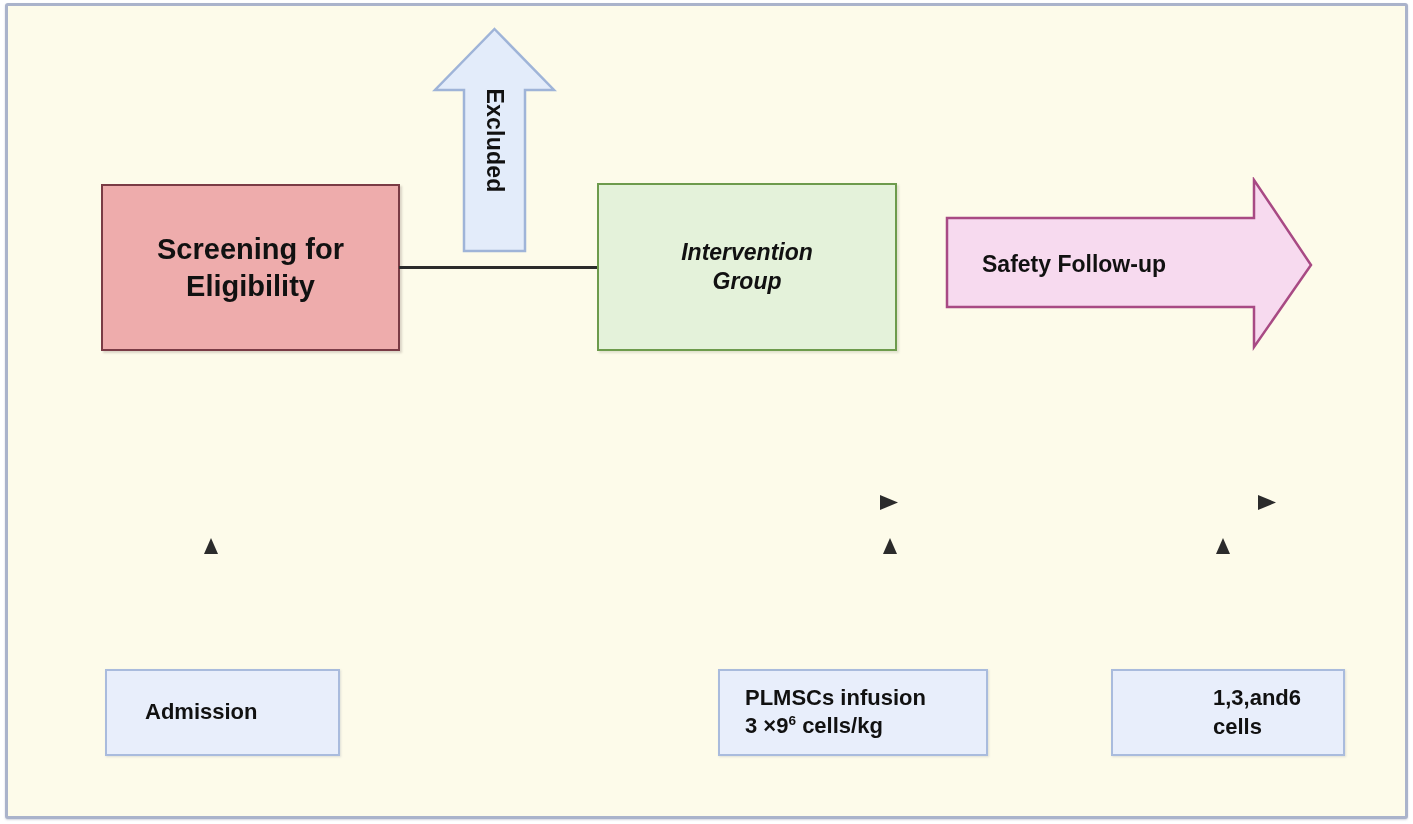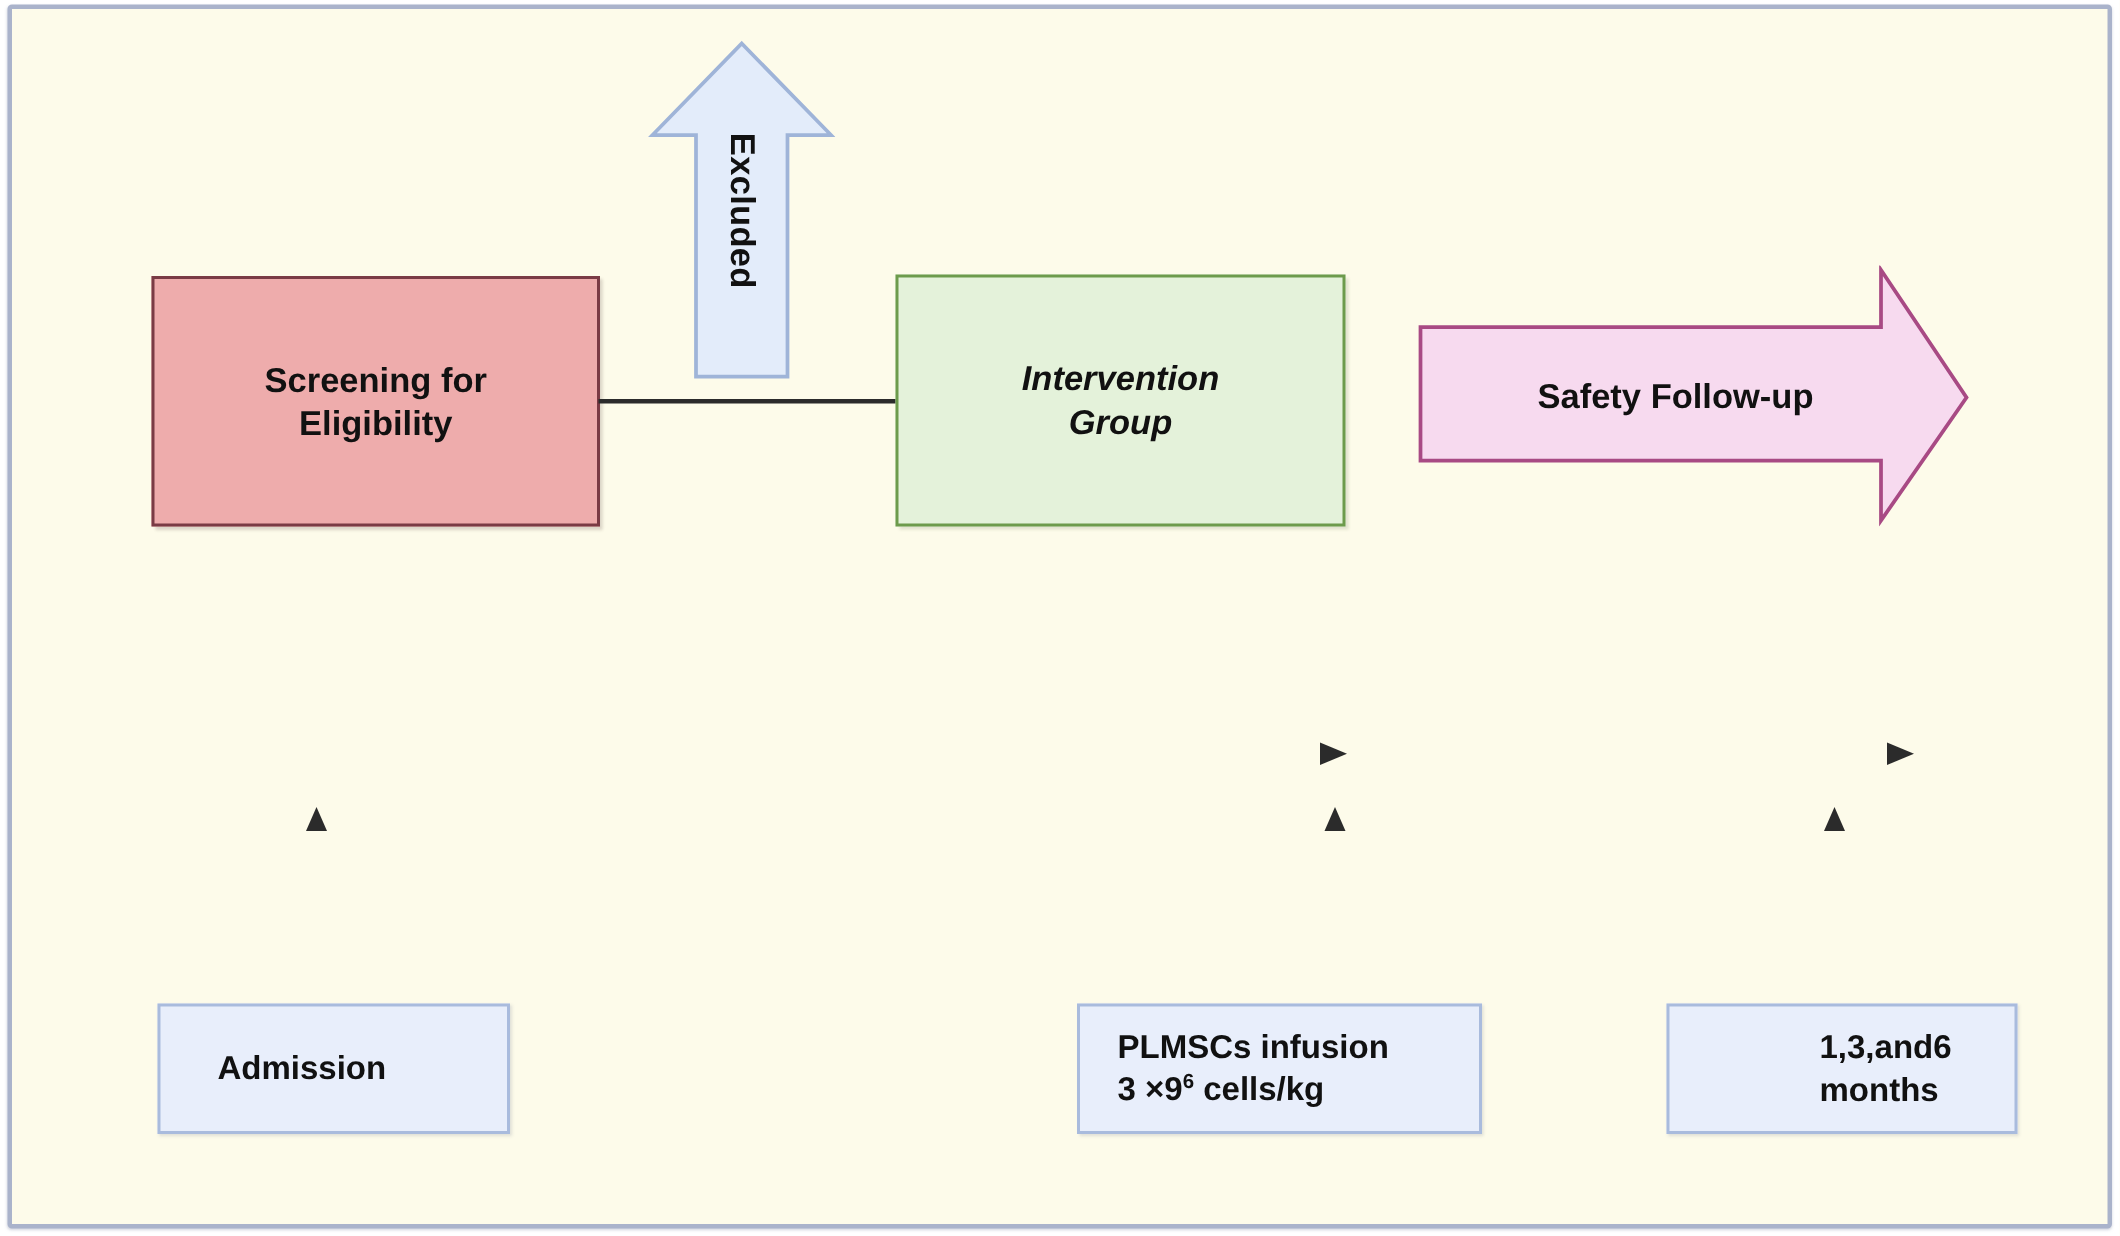--- a/index.html
+++ b/index.html
@@ -42,21 +42,21 @@
     line-height: 1.25;
   }
 
   #screening-node {
     left: 93px;
     top: 178px;
     width: 299px;
     height: 167px;
     background: #eeacac;
     border: 2px solid #7a3b45;
-    font-size: 23px;
+    font-size: 29px;
     box-shadow: 2px 2px 2px rgba(60,40,40,0.18);
   }
 
   #intervention-node {
     left: 589px;
     top: 177px;
     width: 300px;
     height: 168px;
     background: #e4f2da;
     border: 2px solid #6d9b4c;
@@ -114,21 +114,21 @@
   }
   #safety-arrow-wrap svg { display: block; }
   #safety-label {
     position: absolute;
     left: 38px;
     top: 0;
     width: 270px;
     height: 174px;
     display: flex;
     align-items: center;
-    justify-content: center;
+    justify-content: flex-start;
     font-size: 23px;
     font-weight: bold;
     color: #111111;
     white-space: nowrap;
   }
 
   
   #timeline-svg {
     position: absolute;
     left: 0;
@@ -273,18 +273,18 @@
     <div id="infusion-box" class="tl-box">
       <div class="txt">
         <span>PLMSCs infusion</span><br>
         <span>3 ×9</span><sup>6</sup><span> cells/kg</span>
       </div>
     </div>
 
     <div id="months-box" class="tl-box">
       <div class="txt">
         <span>1,3,and6</span><br>
-        <span>months</span>
+        <span>cells</span>
       </div>
     </div>
 
   </div>
 </div>
 
 </body></html>

